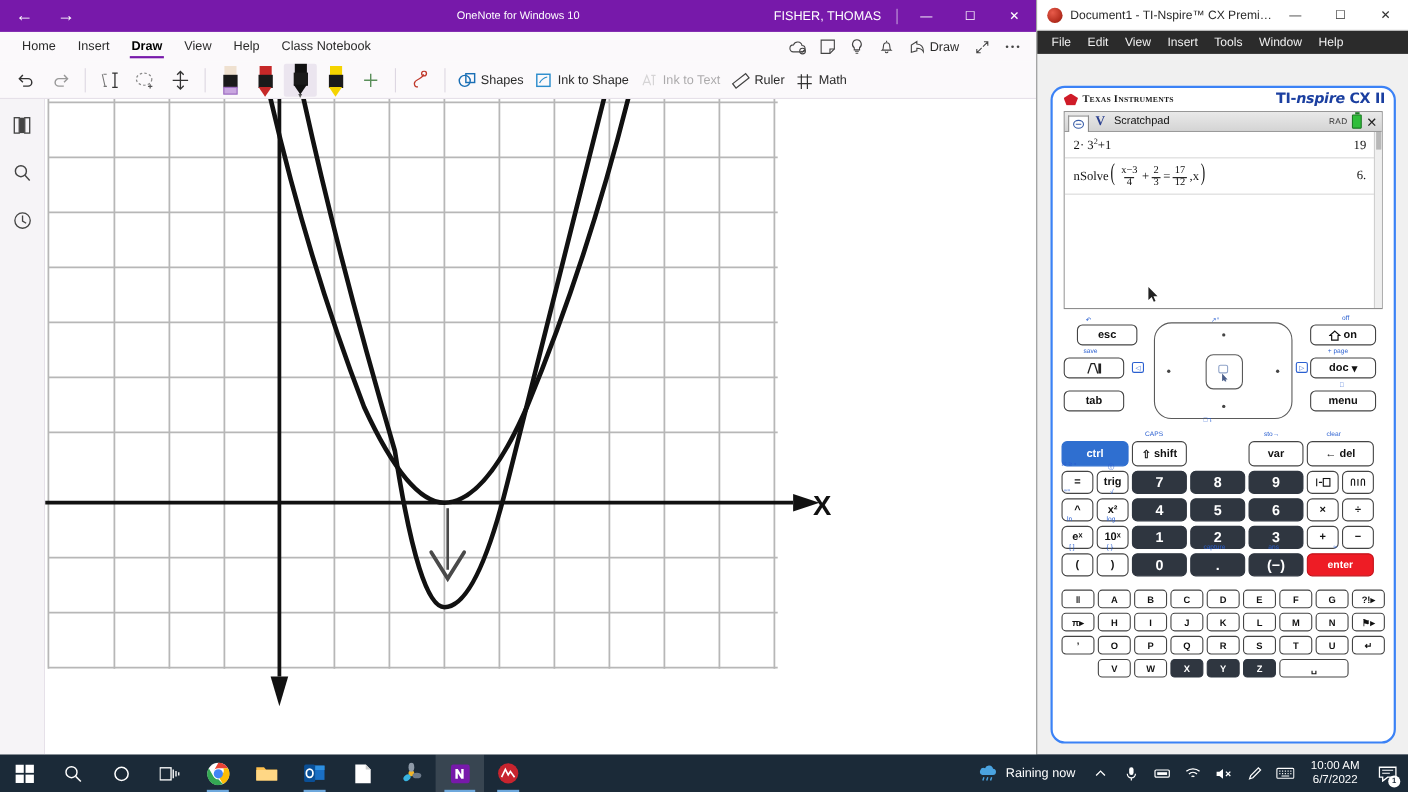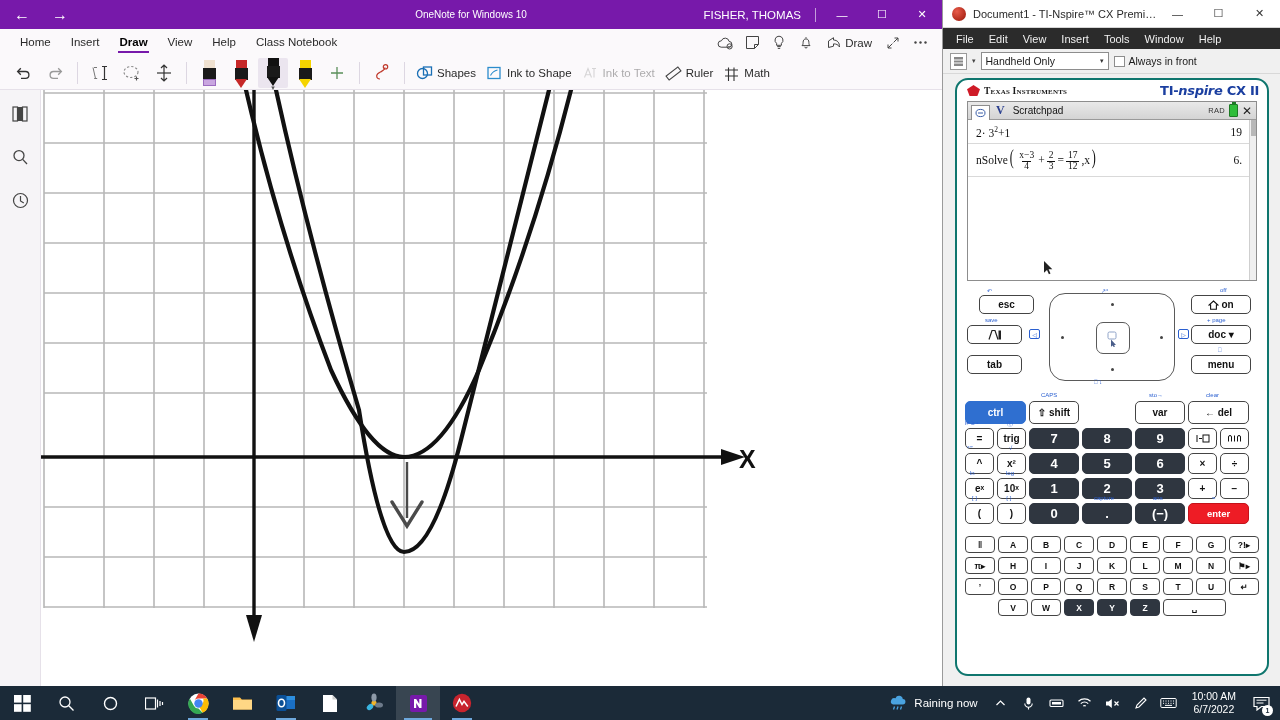--- a/index.html
+++ b/index.html
@@ -140,21 +140,21 @@
     font-size: 10.5px; display: flex; align-items: center; padding: 0 4px;
     color: #1a1a1a; cursor: pointer; position: relative;
   }
   .ti-select .sc { position: absolute; right: 4px; font-size: 7px; color: #333; }
   .ti-check { display: flex; align-items: center; gap: 4px; font-size: 10.5px;
               color: #1a1a1a; cursor: pointer; }
   .ti-box { width: 11px; height: 11px; border: 1px solid #8d8d8d; background: #fff; }
 
   .handheld {
     position: absolute; left: 12px; top: 78px; width: 314px; height: 598px;
-    background: #fff; border: 2px solid #0f766e; border-radius: 13px;
+    background: #fff; border: 2px solid #3b82f6; border-radius: 13px;
     overflow: hidden;
   }
   .hh-brand {
     height: 21px; display: flex; align-items: center; padding: 0 8px 0 10px;
   }
   .ti-logo-dot {
     width: 13px; height: 11px; margin-right: 4px;
     background: #cf1b28;
     clip-path: polygon(50% 0%, 100% 38%, 80% 100%, 20% 100%, 0% 38%);
   }
@@ -564,37 +564,20 @@
     <div class="ti-menubar">
       <div class="ti-menu">File</div>
       <div class="ti-menu">Edit</div>
       <div class="ti-menu">View</div>
       <div class="ti-menu">Insert</div>
       <div class="ti-menu">Tools</div>
       <div class="ti-menu">Window</div>
       <div class="ti-menu">Help</div>
     </div>
 
-    <div class="ti-toolstrip">
-      <div class="ti-tsicon">
-        <svg width="11" height="11" viewBox="0 0 11 11">
-            <rect x="1" y="1" width="9" height="9" fill="#888"></rect>
-            <path d="M1 4h9M1 7h9" stroke="#fff" stroke-width="1"></path>
-          </svg>
-      </div>
-      <div class="ti-caret">▾</div>
-      <div class="ti-select">
-        <span>Handheld Only</span>
-        <span class="sc">▾</span>
-      </div>
-      <div class="ti-check">
-        <span class="ti-box"></span>
-        <span>Always in front</span>
-      </div>
-    </div>
 
     <div class="handheld">
 
       <div class="hh-brand">
         <span class="ti-logo-dot"></span>
         <span class="ti-logo-txt">Texas Instruments</span>
         <span class="nsp-logo"><span>TI-</span><i>nspire</i> <span>CX II</span></span>
       </div>
 
       <div class="hh-screen">

